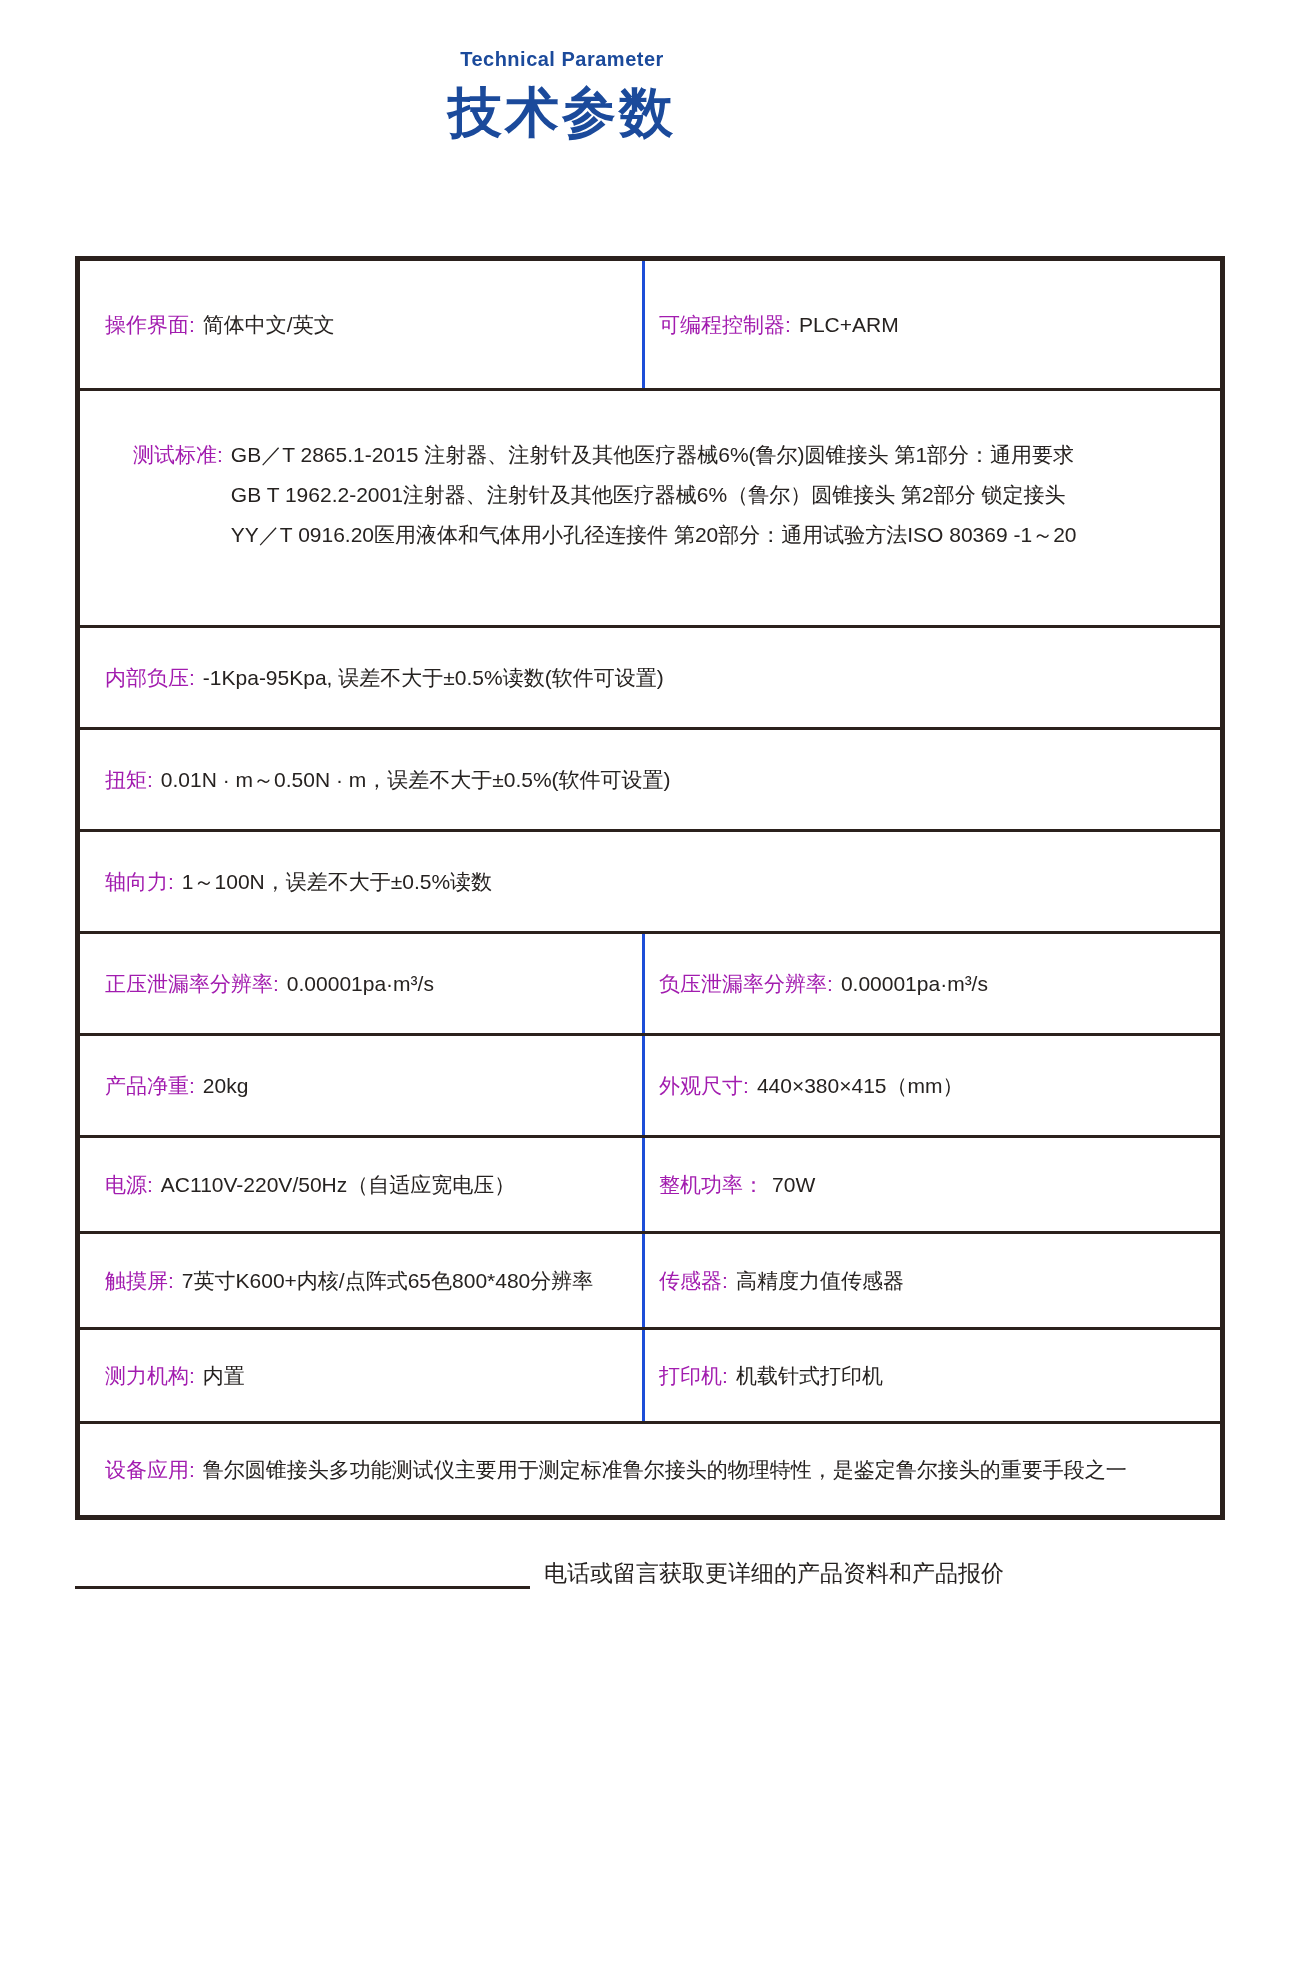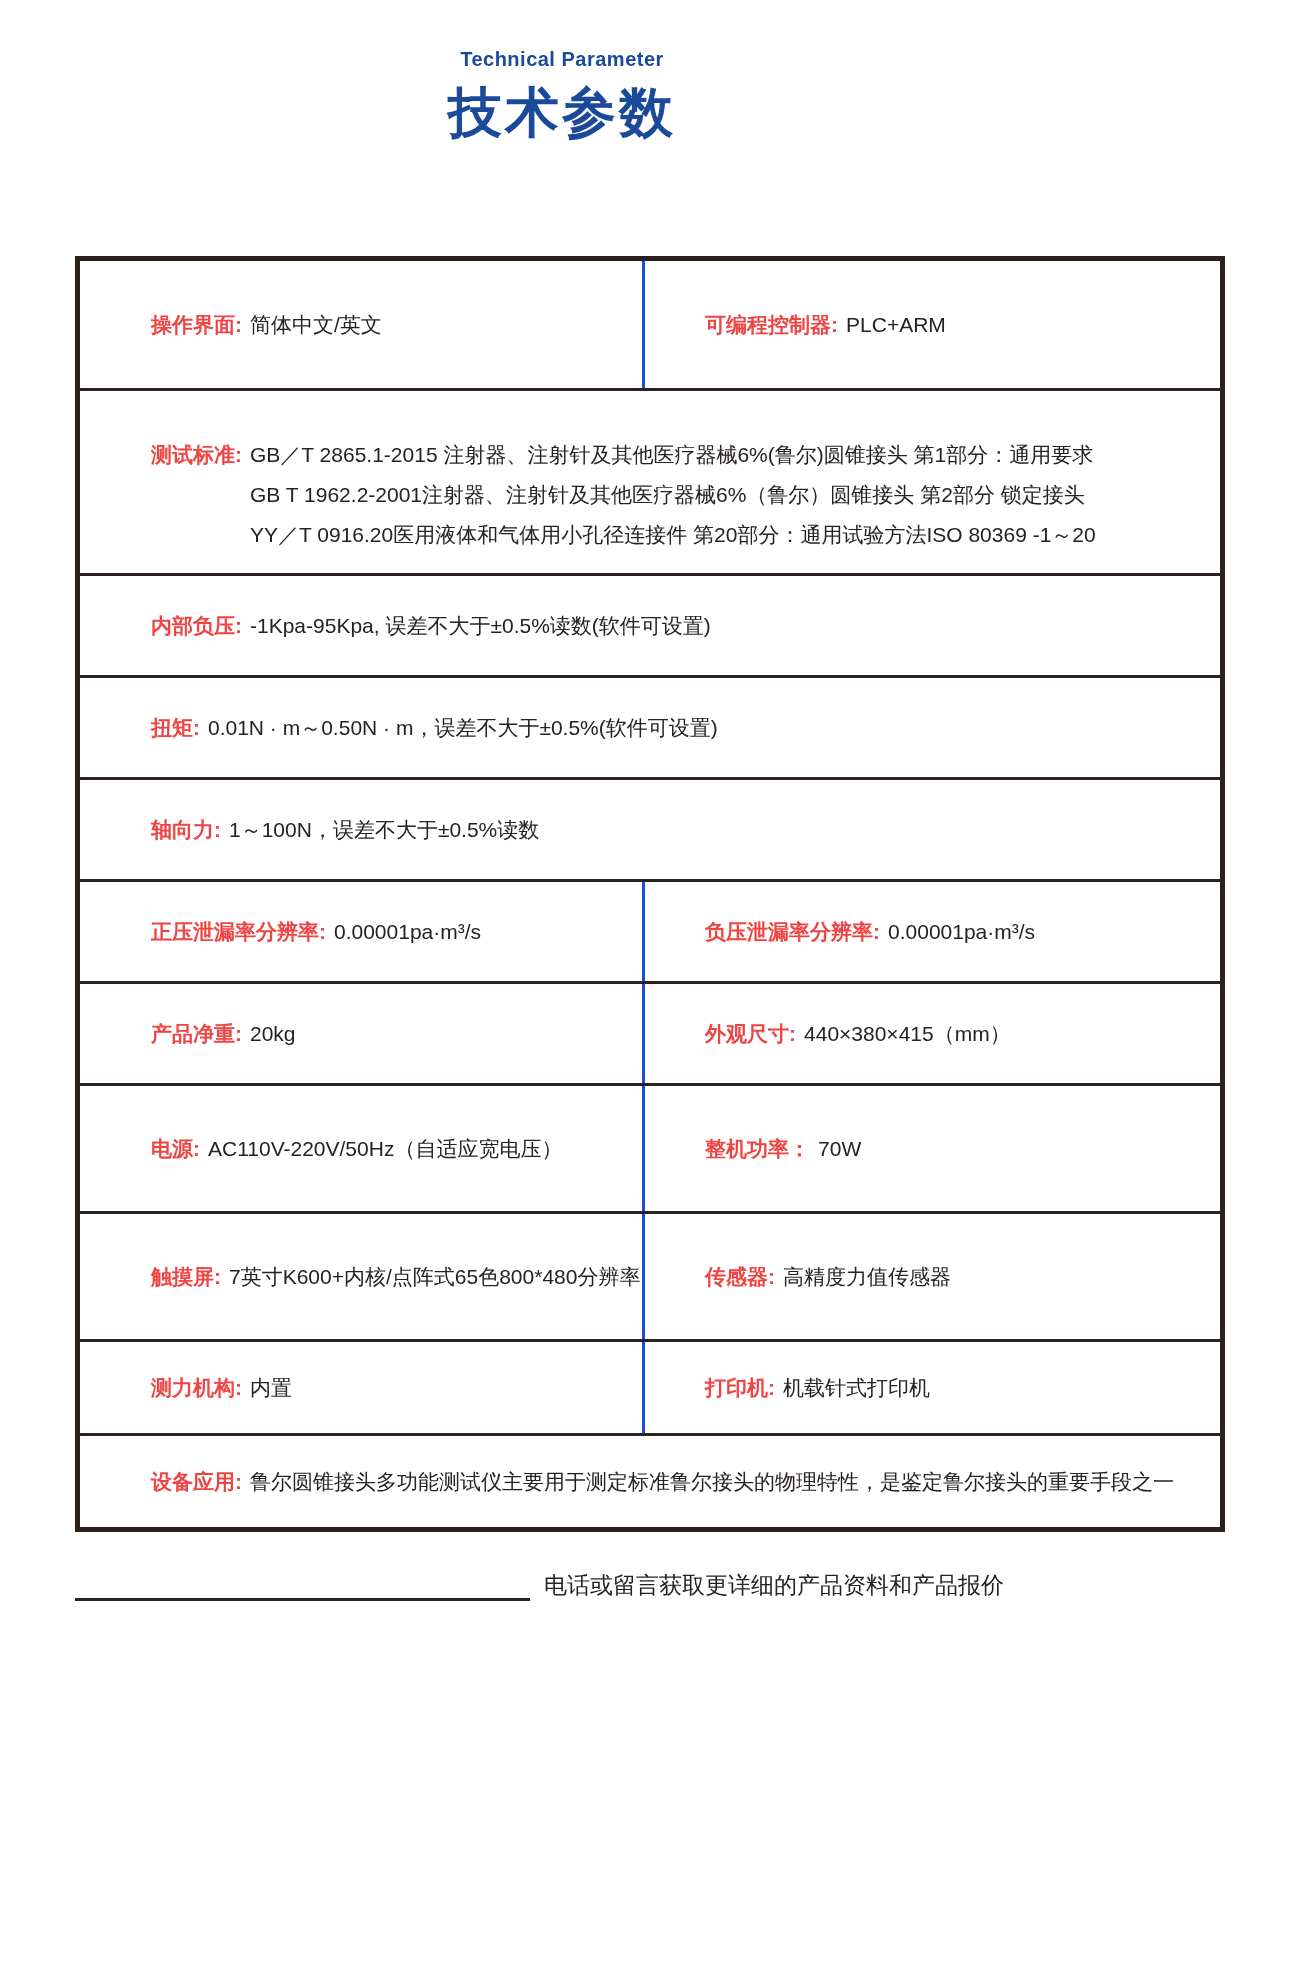--- a/index.html
+++ b/index.html
@@ -37,46 +37,45 @@
   
   .spec-table {
     margin: 110px 75px 0 75px;
     border: 5px solid #2b211d;
     font-size: 21px;
   }
   .row { display: flex; border-top: 3px solid #2b211d; }
   .row:first-child { border-top: none; }
 
   .h-r1  { height: 127px; }
-  .h-r2  { height: 185px; }
+  .h-r2  { height: 237px; padding-left: 28px; }
   .h-std { height: 102px; }
-  .h-md  { height: 128px; }
+  .h-md  { height: 96px; }
   .h-sm  { height: 94px;  }
 
   .cell {
     flex: 1 1 49.3%;
     display: flex;
     align-items: center;
     padding-left: 25px;
     padding-right: 12px;
     min-width: 0;
   }
   .cell + .cell {
     flex-basis: 50.7%;
     border-left: 3px solid #1d4ed8;
     padding-left: 14px;
   }
   .cell--full { flex: 1 1 100%; }
 
   .label {
-    color: #ef4444;
-    font-weight: bold;
+    color: #a21caf;
+    font-weight: normal;
     white-space: nowrap;
     flex: none;
-    margin-left: 46px;
   }
   .value { margin-left: 8px; white-space: nowrap; }
 
   
   .cell--standards { align-items: flex-start; padding-top: 44px; }
   .cell--standards .label { line-height: 40px; }
   .std-lines { margin-left: 8px; }
   .std-lines div { line-height: 40px; white-space: nowrap; }
 
   

